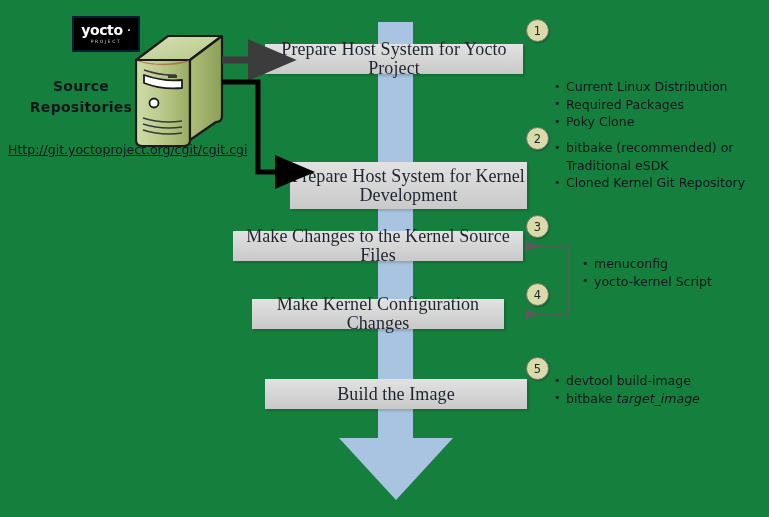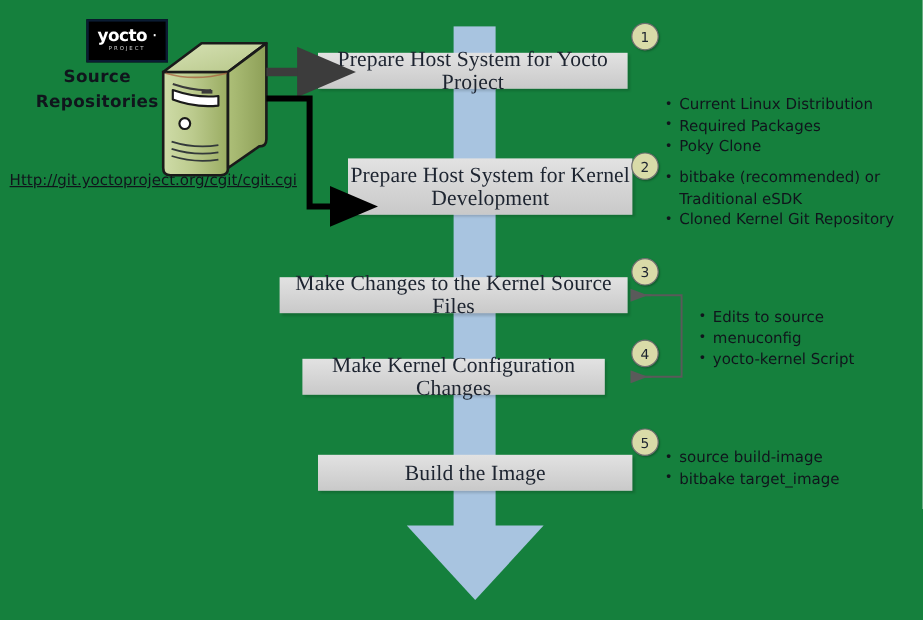--- a/index.html
+++ b/index.html
@@ -49,21 +49,21 @@
     display: flex;
     align-items: center;
     justify-content: center;
     text-align: center;
     line-height: 19px;
     letter-spacing: 0.1px;
     font-family: Liberation Serif, serif;
   }
 
   #box-1 { left: 265px; top: 44px;  width: 258px; height: 30px; }
-  #box-2 { left: 290px; top: 132px; width: 237px; height: 47px; }
+  #box-2 { left: 290px; top: 162px; width: 237px; height: 47px; }
   #box-3 { left: 233px; top: 231px; width: 290px; height: 30px; }
   #box-4 { left: 252px; top: 299px; width: 252px; height: 30px; }
   #box-5 { left: 265px; top: 379px; width: 262px; height: 30px; }
 
   
   .yocto-logo {
     position: absolute;
     left: 72px;
     top: 16px;
     width: 68px;
@@ -89,21 +89,21 @@
     font-size: 4.5px;
     letter-spacing: 1.6px;
     line-height: 7px;
     margin-top: 1px;
   }
 
   
   .src-label {
     position: absolute;
     left: 22px;
-    top: 54px;
+    top: 76px;
     width: 118px;
     text-align: center;
     font-size: 14px;
     font-weight: bold;
     color: #10151c;
     line-height: 21px;
     letter-spacing: 0.3px;
   }
   .src-url {
     position: absolute;
@@ -162,21 +162,21 @@
     white-space: nowrap;
   }
   .bullets li::before {
     content: "\2022";
     position: absolute;
     left: 0;
     top: -0.5px;
     font-size: 11px;
   }
   .bullets li.cont::before { content: ""; }
-  .ital { }
+  .ital { font-style: italic; }
 
   #bullets-1 { left: 554px; top: 38px;  width: 210px; margin-top: 40px; }
   #bullets-2 { left: 554px; top: 139px; width: 212px; }
   #bullets-3 { left: 582px; top: 255px; width: 180px; }
   #bullets-5 { left: 554px; top: 372px; width: 200px; }
 
   
   #links {
     position: absolute;
     left: 0;
@@ -289,23 +289,22 @@
     <li>Poky Clone</li>
   </ul>
 
   <ul class="bullets" id="bullets-2">
     <li>bitbake (recommended) or</li>
     <li class="cont">Traditional eSDK</li>
     <li>Cloned Kernel Git Repository</li>
   </ul>
 
   <ul class="bullets" id="bullets-3">
-    <li>Edits to source</li>
     <li>menuconfig</li>
     <li>yocto-kernel Script</li>
   </ul>
 
   <ul class="bullets" id="bullets-5">
-    <li>source build-image</li>
+    <li>devtool build-image</li>
     <li><span>bitbake </span><span class="ital">target_image</span></li>
   </ul>
 
 </div>
 
 </body></html>

